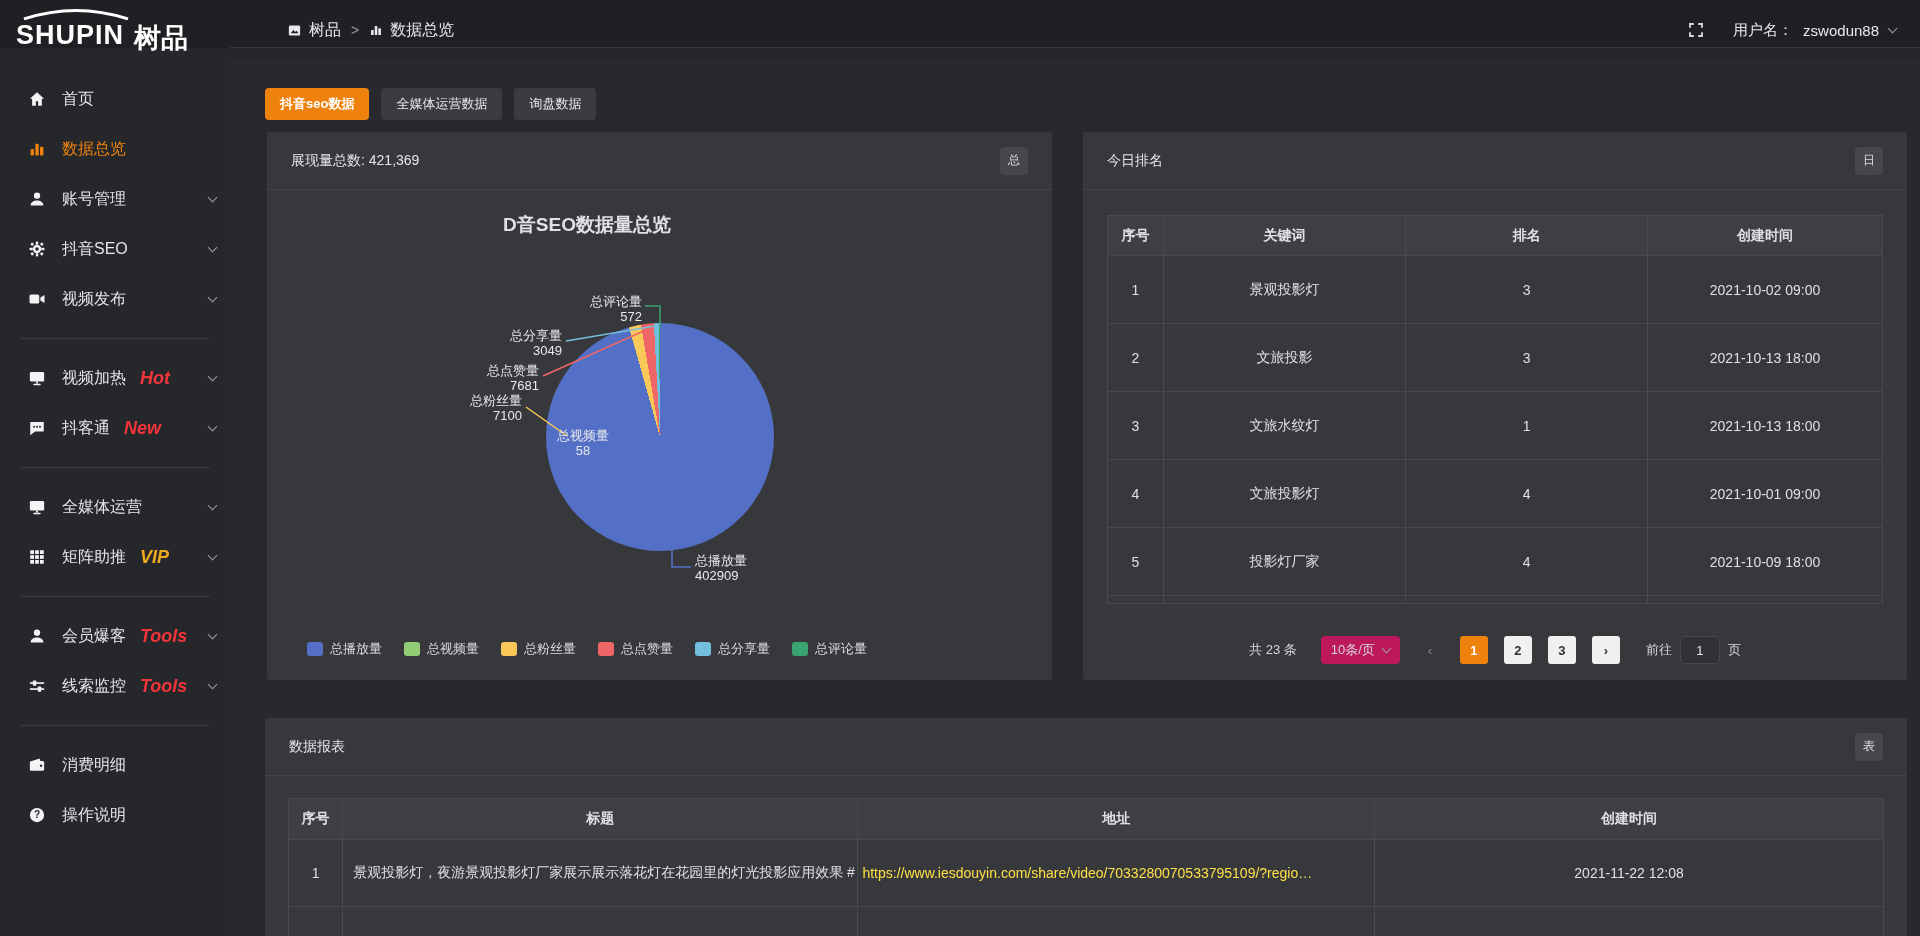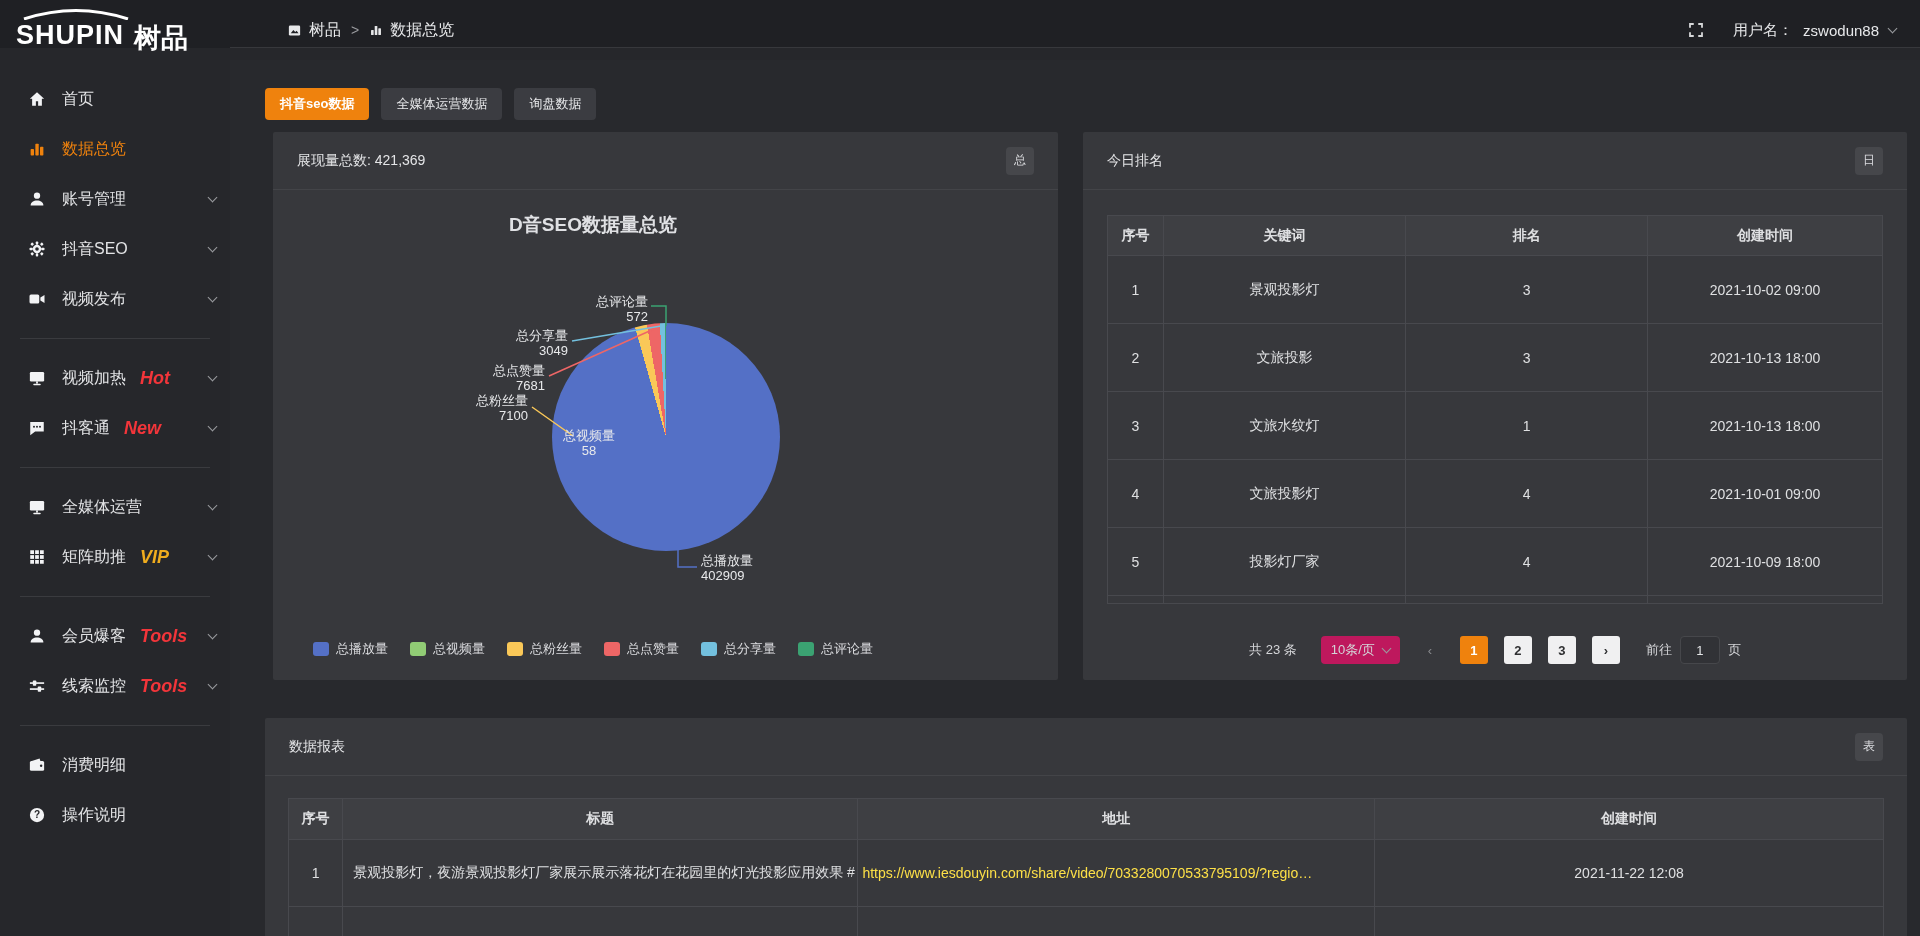--- a/index.html
+++ b/index.html
@@ -35,21 +35,21 @@
   
   .main{position:absolute;left:230px;top:60px;right:0;bottom:0;background:#28292d;}
   .tabs{position:absolute;left:35px;top:20px;display:flex;gap:12px;margin-top:8px;}
   .tab{height:32px;padding:0 15px;border:none;border-radius:4px;background:#3b3c41;color:#e8e9eb;font-size:13px;cursor:pointer;}
   .tab.active{background:#ef820d;color:#fff;font-weight:bold;}
 
   .card{position:absolute;background:#37383c;border-radius:2px;}
   .card-head{height:58px;display:flex;align-items:center;padding:0 24px;font-size:14px;color:#e4e5e7;border-bottom:1px solid #434448;}
   .corner-badge{margin-left:auto;width:28px;height:28px;border:none;border-radius:4px;background:#46474b;color:#dcdde0;font-size:12px;cursor:pointer;}
 
-  .chart-card{left:43px;top:72px;width:785px;height:548px;}
+  .chart-card{left:37px;top:72px;width:785px;height:548px;}
   .rank-card{left:853px;top:72px;width:824px;height:548px;}
   .report-card{left:35px;top:658px;width:1642px;height:320px;}
 
   
   .chart-area{position:relative;width:640px;height:490px;padding-left:32px;}
   .chart-title{position:absolute;left:0;right:0;top:22px;text-align:center;font-size:19px;font-weight:bold;color:#e0e1e4;}
   #pie{position:absolute;left:279px;top:133px;width:228px;height:228px;border-radius:50%;}
   .lines{position:absolute;left:0;top:0;pointer-events:none;}
   .plabel{position:absolute;font-size:13px;line-height:15px;color:#e8e9eb;}
   .plabel.r{text-align:right;}

